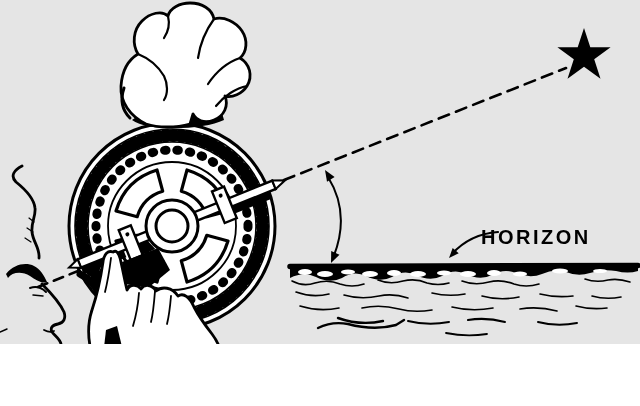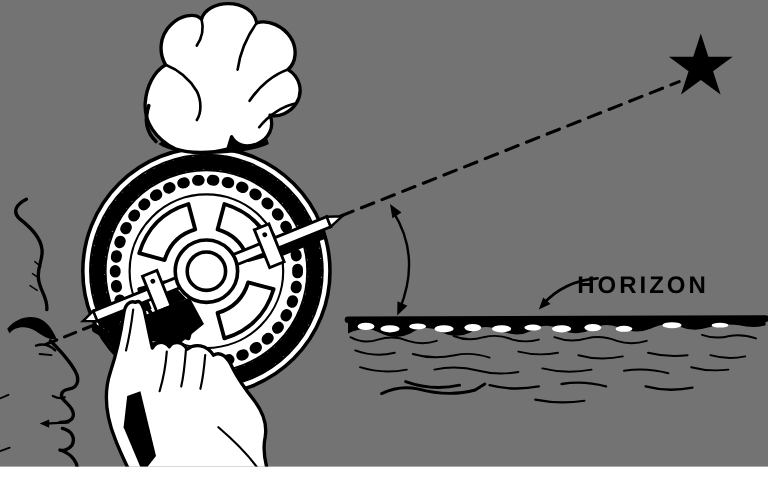--- a/index.html
+++ b/index.html
@@ -1,16 +1,16 @@
 <!DOCTYPE html>
 <html><head>
 <meta charset="utf-8">
 <style>
   html,body{margin:0;padding:0;background:#ffffff;}
-  .stage{position:relative;width:640px;height:389px;background:#737373;overflow:hidden;
+  .stage{position:relative;width:640px;height:344px;background:#e5e5e5;overflow:hidden;
          font-family:"Liberation Sans", sans-serif;}
   svg{display:block}
   .ink{stroke:#000000;fill:none;stroke-linecap:round;stroke-linejoin:round;}
   .fill{fill:#000000;stroke:none;}
   .paper{fill:#ffffff;}
   text.hlabel{font-family:"Liberation Sans", sans-serif;font-weight:bold;
               font-size:20px;letter-spacing:2.5px;fill:#000000;}
 </style>
 </head>
 <body>

